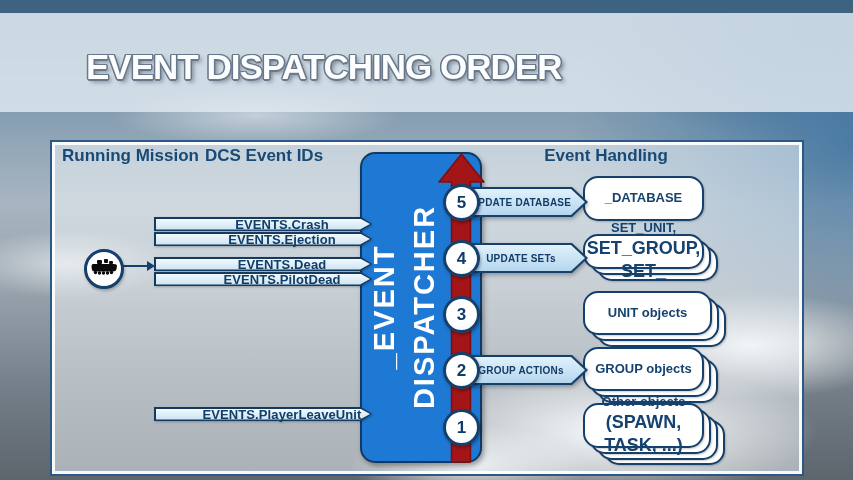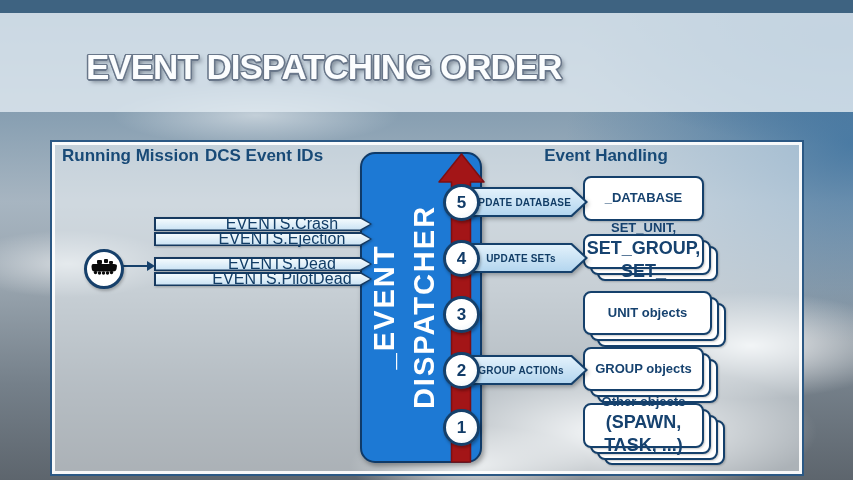--- a/index.html
+++ b/index.html
@@ -41,21 +41,21 @@
   .connector-head{position:absolute;left:147px;top:261px;width:0;height:0;z-index:5;
     border-top:5px solid transparent;border-bottom:5px solid transparent;border-left:8px solid #16406b;}
   
   .evt{position:absolute;left:154px;width:218px;height:14px;z-index:7;filter:drop-shadow(1px 1.5px 1px rgba(0,0,0,.25));}
   .evt .ab{position:absolute;inset:0;background:#16395f;
     clip-path:polygon(0 0,calc(100% - 11px) 0,100% 50%,calc(100% - 11px) 100%,0 100%);}
   .evt .af{position:absolute;left:1.5px;right:2px;top:1.5px;bottom:1.5px;
     background:linear-gradient(180deg,#f3fafd 0%,#cbe3f4 100%);
     clip-path:polygon(0 0,calc(100% - 10px) 0,100% 50%,calc(100% - 10px) 100%,0 100%);}
   .evt .al{position:absolute;inset:0;display:flex;align-items:center;justify-content:center;
-    font-size:16px;font-weight:400;color:#123d66;letter-spacing:.1px;padding-left:38px;}
+    font-size:13px;font-weight:700;color:#123d66;letter-spacing:.1px;padding-left:38px;}
   
   .dispatcher{position:absolute;left:360px;top:152px;width:122px;height:311px;z-index:4;
     background:#1d79d4;border:2px solid #0f3a68;border-radius:15px;box-sizing:border-box;
     box-shadow:2px 3px 5px rgba(0,0,0,.35);}
   .disp-text{position:absolute;left:249px;top:267px;width:310px;height:80px;z-index:5;
     transform:rotate(-90deg);text-align:center;color:#fff;font-weight:700;
     font-size:29px;letter-spacing:2px;line-height:40px;white-space:nowrap;}
   .red-arrow{position:absolute;left:438px;top:153px;z-index:5;}
   
   .stepc{position:absolute;left:443px;width:37px;height:37px;box-sizing:border-box;z-index:9;
@@ -66,21 +66,21 @@
   .act .ab{position:absolute;inset:0;background:#15406b;
     clip-path:polygon(0 0,calc(100% - 16px) 0,100% 50%,calc(100% - 16px) 100%,0 100%);}
   .act .af{position:absolute;left:2px;right:3px;top:2px;bottom:2px;
     background:linear-gradient(180deg,#e2f1fb 0%,#b4d6ef 100%);
     clip-path:polygon(0 0,calc(100% - 14px) 0,100% 50%,calc(100% - 14px) 100%,0 100%);}
   .act .al{position:absolute;left:12px;right:18px;top:0;bottom:0;display:flex;align-items:center;justify-content:center;
     font-size:10px;font-weight:700;color:#123d66;letter-spacing:.2px;white-space:nowrap;}
   
   .tgt{position:absolute;left:583px;width:121px;z-index:7;}
   .tgt .layer,.tgt .main{position:absolute;left:0;top:0;width:100%;height:100%;box-sizing:border-box;
-    background:#fff;border:2.5px solid #15406b;border-radius:8px;box-shadow:1px 1px 2px rgba(0,0,0,.2);}
+    background:#fff;border:2.5px solid #15406b;border-radius:15px;box-shadow:1px 1px 2px rgba(0,0,0,.2);}
   .tgt .main{display:flex;flex-direction:column;align-items:center;justify-content:center;
     font-size:13px;font-weight:700;color:#16426f;line-height:1.3;text-align:center;}
   .tgt .main .l2{font-size:18px;}
 </style>
 </head>
 <body>
 
 <div class="stage">
   <div class="bg"></div>
   <div class="topbar"></div>
@@ -126,20 +126,25 @@
   <div class="evt" style="top:232px;">
     <div class="ab"></div>
       <div class="af"></div>
     <div class="al">EVENTS.Ejection</div>
   </div>
   <div class="evt" style="top:272px;">
     <div class="ab"></div>
       <div class="af"></div>
     <div class="al">EVENTS.PilotDead</div>
   </div>
+  <div class="evt" style="top:407px;">
+    <div class="ab"></div>
+      <div class="af"></div>
+    <div class="al">EVENTS.PlayerLeaveUnit</div>
+  </div>
 
   <div class="dispatcher"></div>
   <div class="disp-text">
     <div>_EVENT</div>
     <div>DISPATCHER</div>
   </div>
   <svg class="red-arrow" width="47" height="310" viewBox="0 0 47 310">
     <polygon points="23.5,1 46,29 32.5,29 32.5,309 13.5,309 13.5,29 1,29" fill="#a31517" stroke="#7d0f12" stroke-width="1.5" stroke-linejoin="round"></polygon>
   </svg>
 

